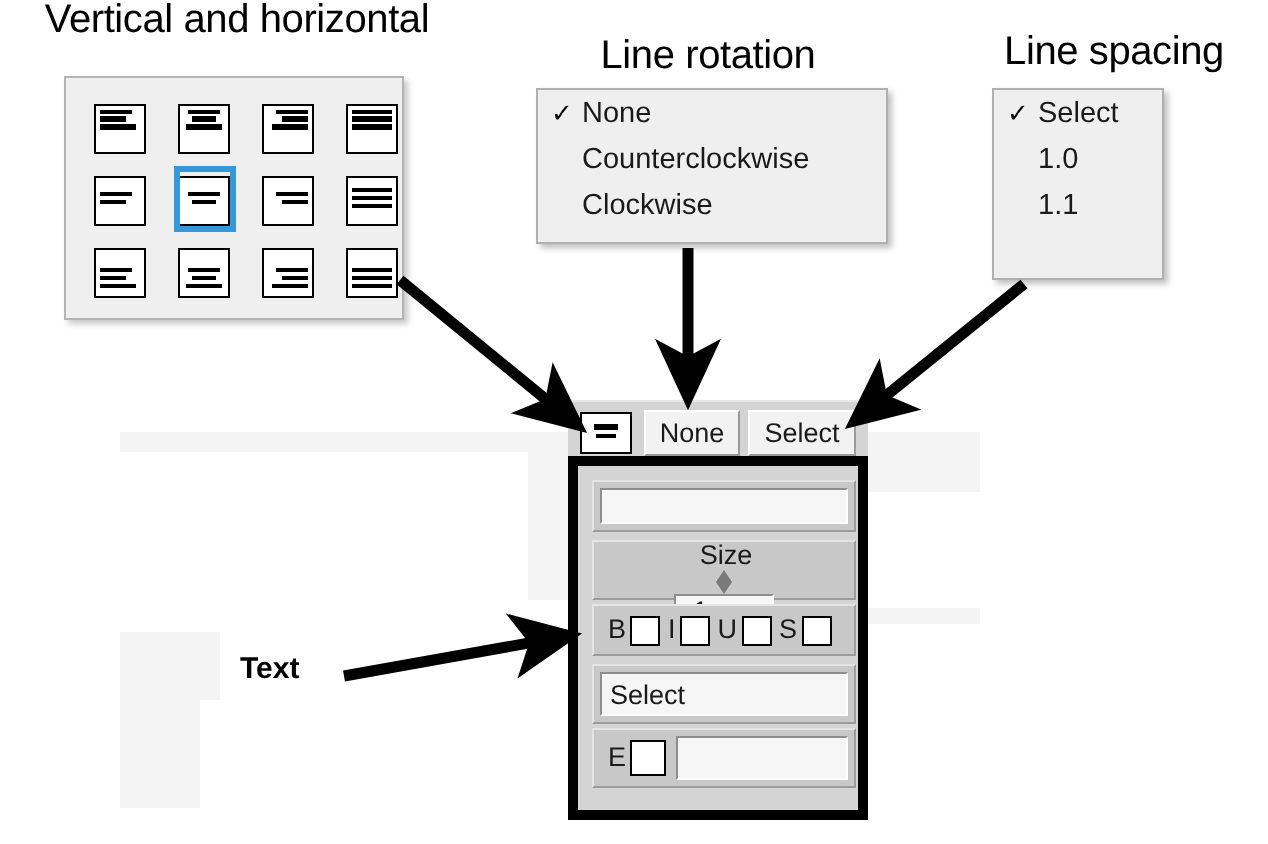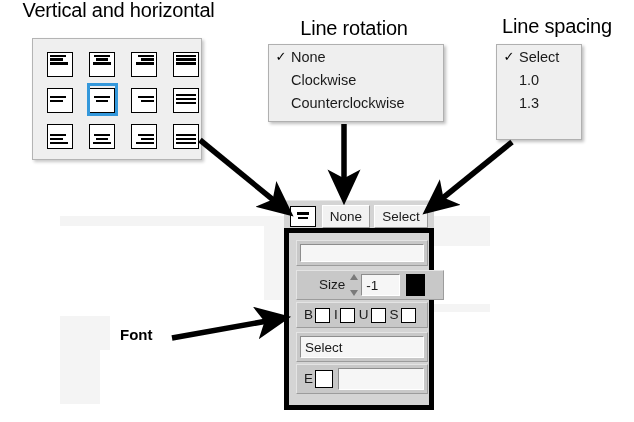--- a/index.html
+++ b/index.html
@@ -390,42 +390,42 @@
 
   <div class="callout-title" style="left:264px; top:20px; width:180px;">Line rotation</div>
 
   <div class="dropdown" style="left:268px; top:44px; width:176px; height:78px;">
     <div class="dd-item">
       <span class="dd-check">✓</span>
       <span class="dd-label">None</span>
     </div>
     <div class="dd-item">
       <span class="dd-check"></span>
-      <span class="dd-label">Clockwise</span>
+      <span class="dd-label">Counterclockwise</span>
     </div>
     <div class="dd-item">
       <span class="dd-check"></span>
-      <span class="dd-label">Counterclockwise</span>
+      <span class="dd-label">Clockwise</span>
     </div>
   </div>
 
   <div class="callout-title" style="left:482px; top:18px; width:150px;">Line spacing</div>
 
   <div class="dropdown" style="left:496px; top:44px; width:86px; height:96px;">
     <div class="dd-item">
       <span class="dd-check">✓</span>
       <span class="dd-label">Select</span>
     </div>
     <div class="dd-item">
       <span class="dd-check"></span>
       <span class="dd-label">1.0</span>
     </div>
     <div class="dd-item">
       <span class="dd-check"></span>
-      <span class="dd-label">1.3</span>
+      <span class="dd-label">1.1</span>
     </div>
   </div>
 
   <div id="widget">
 
     <div id="widget-toolbar">
       <div class="tb-btn" id="tb-align-btn">
         <div class="align-icon v-mid h-center">
           <div class="ln" style="width:80%;"></div>
           <div class="ln" style="width:60%;"></div>
@@ -435,21 +435,21 @@
       <div class="tb-btn" id="tb-spacing-btn">Select</div>
     </div>
 
     <div id="widget-body">
       <div class="wb-inner">
 
         <div class="field-row" style="left:4px; top:4px; width:132px; height:26px; padding:3px;">
           <div class="txtbox" style="width:100%; height:100%;"></div>
         </div>
 
-        <div class="field-row" style="left:4px; top:34px; width:148px; height:30px; padding:0 18px;">
+        <div class="field-row" style="left:4px; top:34px; width:132px; height:30px; padding:0 3px;flex-direction:column;">
           <span class="lbl">Size</span>
           <span class="spinner">
             <span class="arw up"></span>
             <span class="arw down"></span>
           </span>
           <span class="txtbox" style="width:50px; height:22px;">-1</span>
           <span class="swatch" style="margin-left:6px;"></span>
         </div>
 
         <div class="field-row" style="left:4px; top:66px; width:132px; height:26px; padding:0 3px;">
@@ -486,15 +486,15 @@
 
     <line x1="200" y1="140" x2="288" y2="212" stroke="#000" stroke-width="5.5" marker-end="url(#ah)"></line>
 
     <line x1="344" y1="124" x2="344" y2="198" stroke="#000" stroke-width="5.5" marker-end="url(#ah)"></line>
 
     <line x1="512" y1="142" x2="428" y2="210" stroke="#000" stroke-width="5.5" marker-end="url(#ah)"></line>
 
     <line x1="172" y1="338" x2="284" y2="318" stroke="#000" stroke-width="5.5" marker-end="url(#ah)"></line>
   </svg>
 
-  <div class="font-label">Font</div>
+  <div class="font-label">Text</div>
 
 </div>
 
 </body></html>

